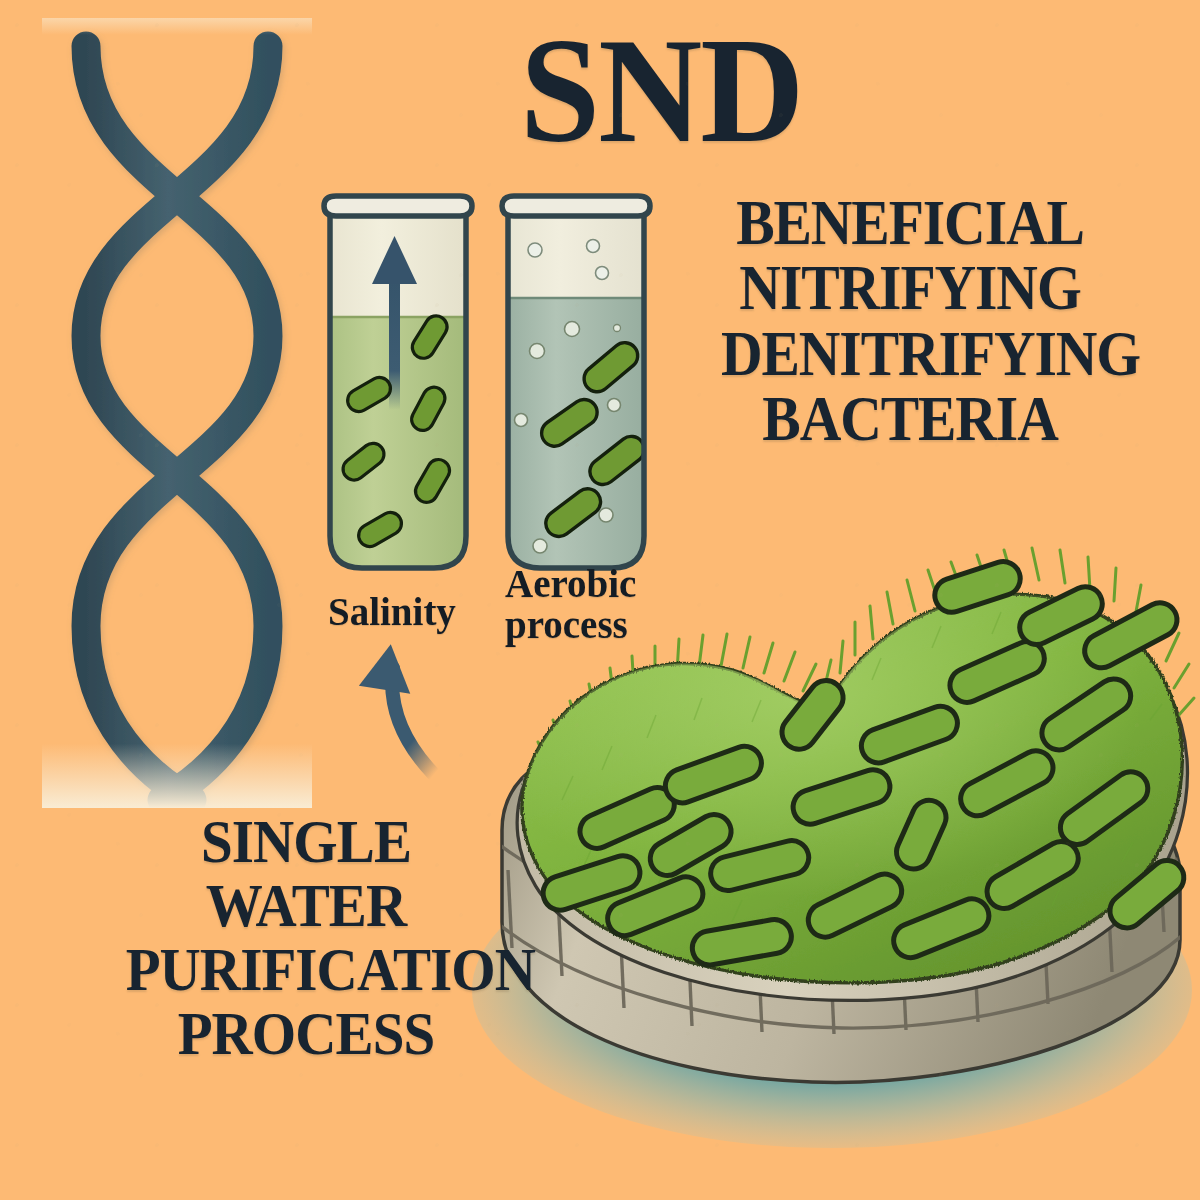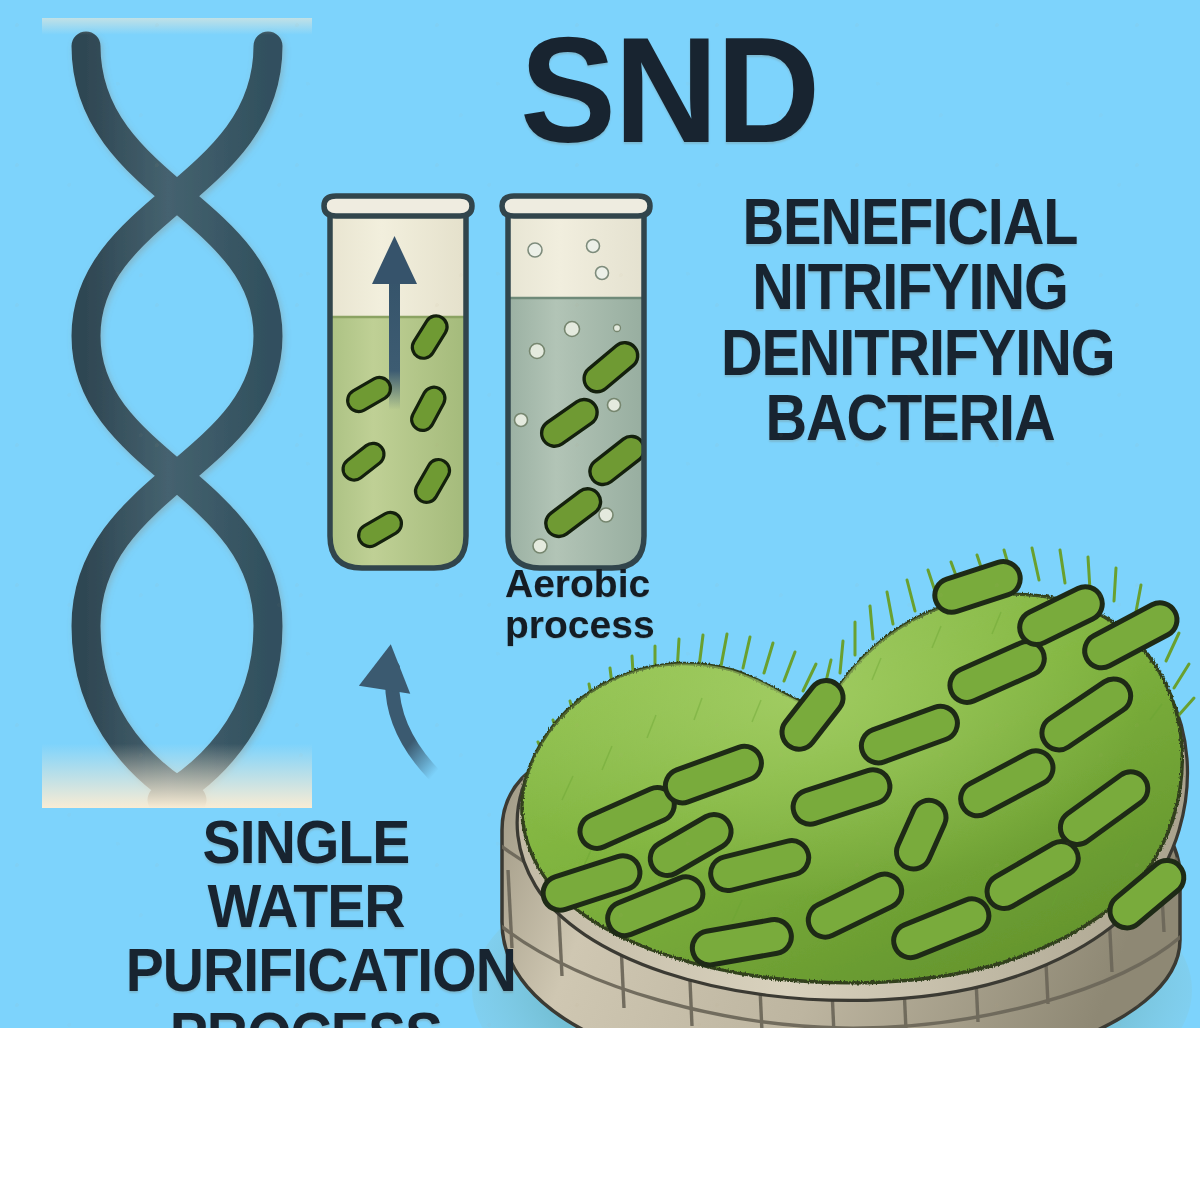--- a/index.html
+++ b/index.html
@@ -4,24 +4,24 @@
 <title>SND Infographic</title>
 <style>
   html, body {
     margin: 0;
     padding: 0;
     background: #ffffff;
   }
   #poster {
     position: relative;
     width: 1200px;
-    height: 1028px;
+    height: 1200px;
     overflow: hidden;
-    background: #7dd3fc;
-    font-family: Liberation Sans, sans-serif;
+    background: #fdba74;
+    font-family: Liberation Serif, serif;
   }
 
   
   .grain {
     position: absolute;
     inset: 0;
     pointer-events: none;
     opacity: .5;
     background-image:
       radial-gradient(circle at 12% 18%, rgba(190,170,130,.10) 0 2px, transparent 2px),
@@ -499,18 +499,19 @@
   <div class="hdtext" id="subtitle-block">BENEFICIAL
 NITRIFYING
 DENITRIFYING
 BACTERIA</div>
 
   <div class="hdtext" id="process-block">SINGLE
 WATER
 PURIFICATION
 PROCESS</div>
 
+  <div class="tube-label" id="label-salinity">Salinity</div>
 
   <div class="tube-label" id="label-aerobic">Aerobic
 process</div>
 
   <div class="grain"></div>
 </div>
 
 </body></html>

